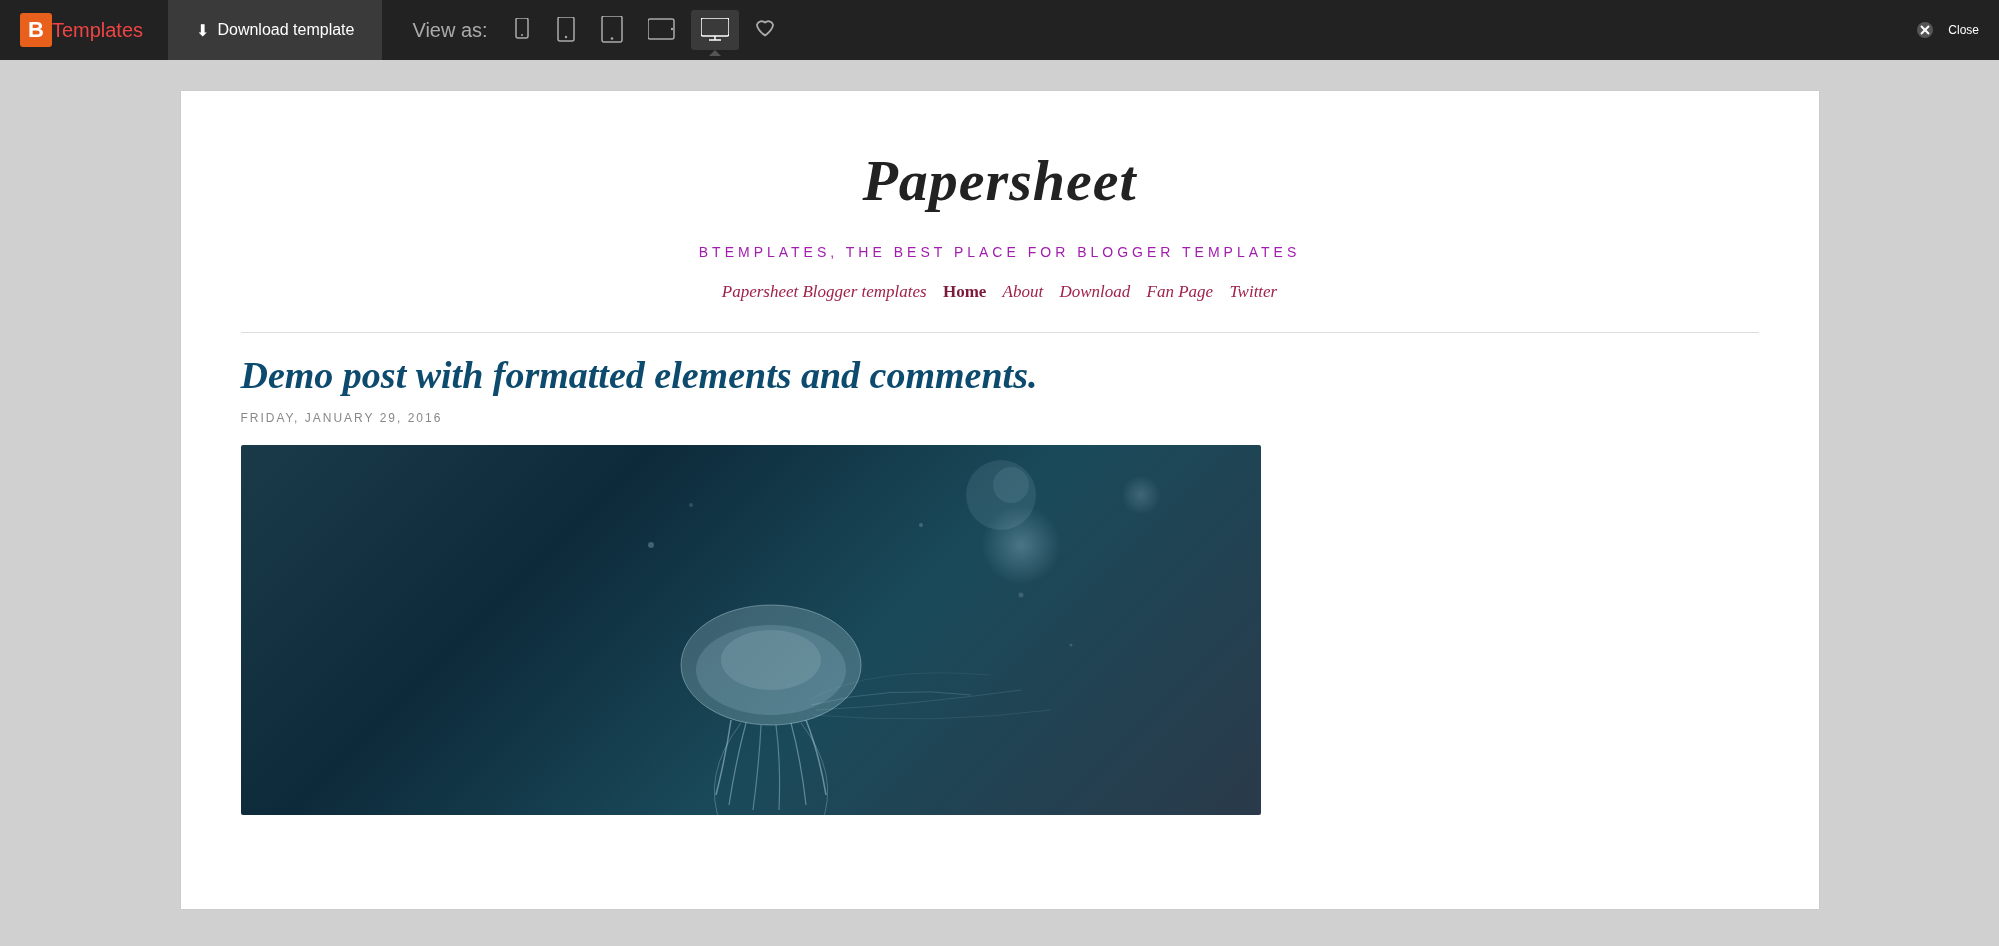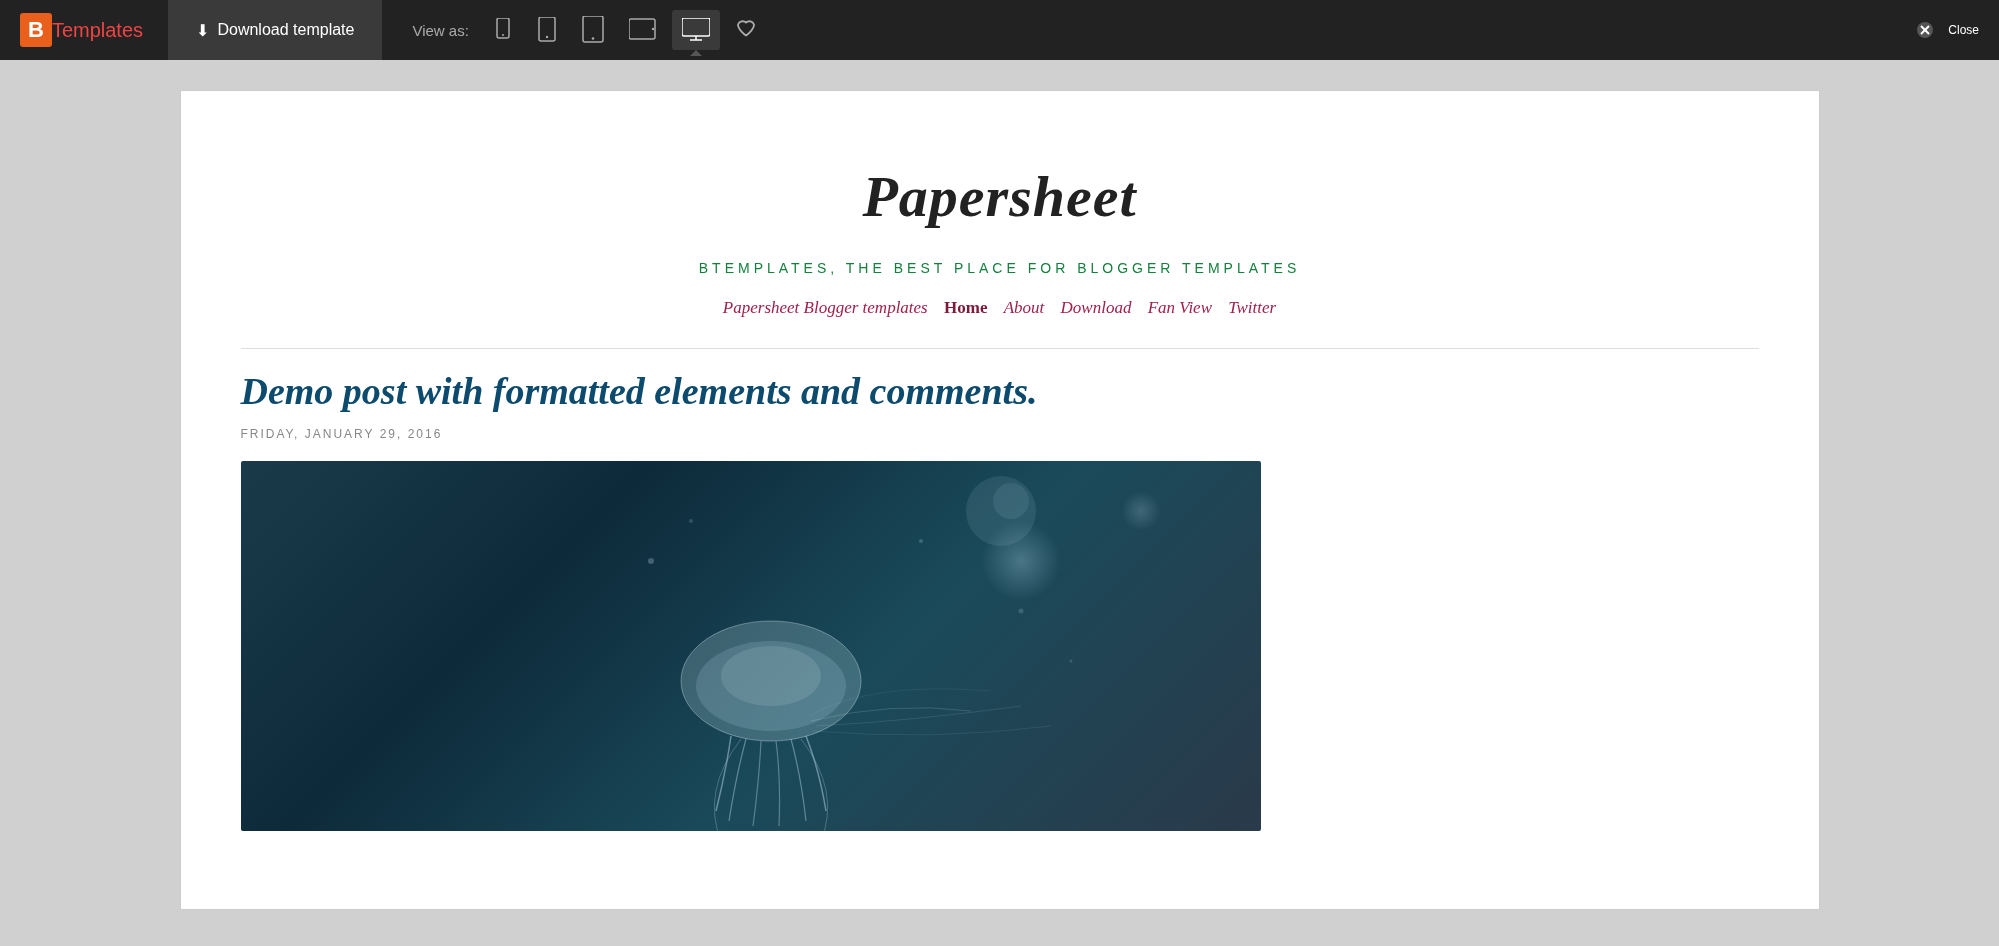--- a/index.html
+++ b/index.html
@@ -50,21 +50,21 @@
       display: flex;
       align-items: center;
       gap: 8px;
       margin-left: 15px;
       height: 100%;
       white-space: nowrap;
     }
 
     #view-as-label {
       color: #aaa;
-      font-size: 15px;
+      font-size: 20px;
       margin-left: 30px;
       margin-right: 15px;
       white-space: nowrap;
     }
 
     #view-controls {
       display: flex;
       align-items: center;
       gap: 5px;
     }
@@ -128,41 +128,41 @@
       background: white;
       max-width: 1640px;
       margin: 0 auto;
       padding: 0;
       border: 1px solid #ccc;
       min-height: 820px;
       font-family: Georgia, 'Times New Roman', serif;
     }
 
     #blog-inner {
-      padding: 52px 60px;
+      padding: 36px 60px;
     }
 
     #blog-title {
       text-align: center;
       font-size: 58px;
       font-style: italic;
       font-weight: bold;
       font-family: Georgia, serif;
       color: #222;
       margin-bottom: 30px;
       margin-top: 20px;
       letter-spacing: 1px;
     }
 
     #blog-subtitle {
       text-align: center;
       font-family: Arial, sans-serif;
       font-size: 14px;
       letter-spacing: 4px;
-      color: #15803d;
+      color: #a21caf;
       text-transform: uppercase;
       margin-bottom: 22px;
     }
 
     #blog-nav {
       text-align: center;
       margin-bottom: 30px;
       font-family: Georgia, serif;
       font-size: 17px;
     }
@@ -326,21 +326,21 @@
 
       <h1 id="blog-title">Papersheet</h1>
 
       <div id="blog-subtitle">BTEMPLATES, THE BEST PLACE FOR BLOGGER TEMPLATES</div>
 
       <nav id="blog-nav">
         <a href="#">Papersheet Blogger templates</a>
         <a href="#" class="nav-active">Home</a>
         <a href="#">About</a>
         <a href="#">Download</a>
-        <a href="#">Fan View</a>
+        <a href="#">Fan Page</a>
         <a href="#">Twitter</a>
       </nav>
 
       <hr id="post-divider">
 
       <h2 id="post-title">Demo post with formatted elements and comments.</h2>
 
       <div id="post-date">FRIDAY, JANUARY 29, 2016</div>
 
       <div id="post-image-container">

